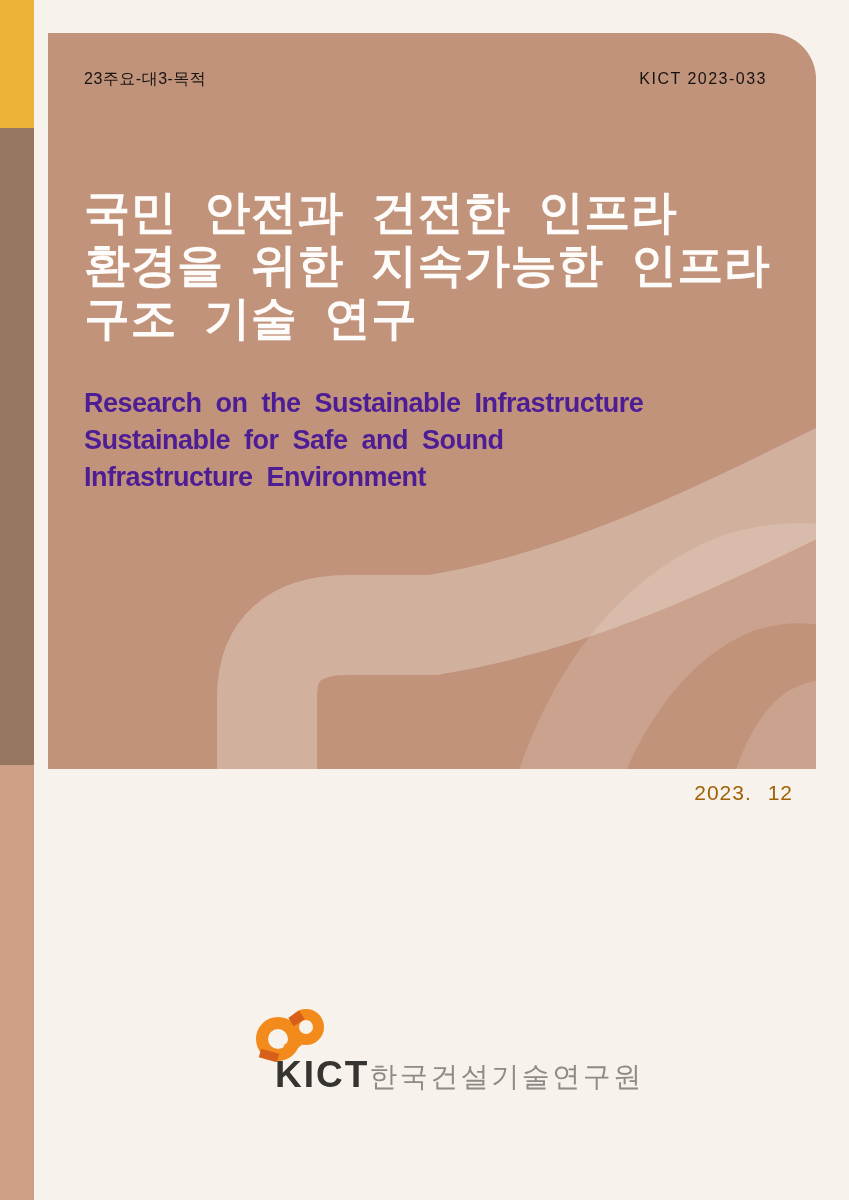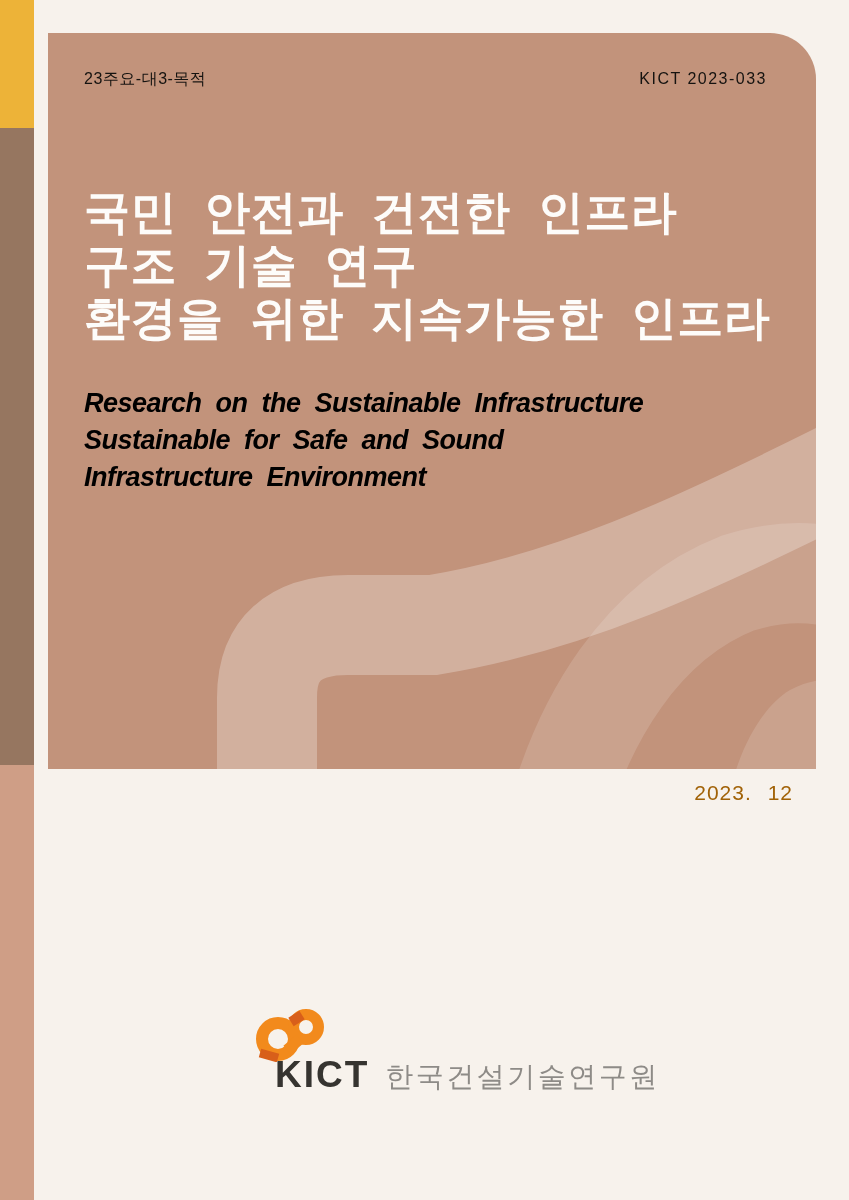--- a/index.html
+++ b/index.html
@@ -67,24 +67,23 @@
     color: #fdfcfa;
     letter-spacing: 0.5px;
     word-spacing: 14px;
   }
   .title-en {
     position: absolute;
     left: 36px; right: 60px; top: 352px;
     font-size: 27px;
     line-height: 37px;
     font-weight: bold;
-    color: #000000;
+    color: #4c1d95;
     letter-spacing: -0.5px;
     word-spacing: 7px;
-    font-style: italic;
   }
 
   .pub-date {
     position: absolute;
     right: 56px; top: 781px;
     font-size: 21px;
     color: #a16207;
     letter-spacing: 1px;
     word-spacing: 9px;
   }
@@ -107,21 +106,20 @@
     align-items: flex-end;
     white-space: nowrap;
   }
   .logo-acronym {
     font-size: 37px;
     font-weight: bold;
     color: #363430;
     letter-spacing: 2px;
   }
   .logo-org-name {
-    margin-left: 16px;
     font-size: 28px;
     color: #8e8b87;
     letter-spacing: 2.5px;
   }
 </style>
 </head>
 <body>
 
 <div class="page">
 
@@ -139,22 +137,22 @@
       <path d="M219 830 L219 665 Q219 592 300 592 L385 592 C520 570 640 515 800 435" fill="none" stroke="rgba(255,255,255,0.27)" stroke-width="100"></path>
     </svg>
 
     <div class="panel-header">
       <span class="doc-code">23주요-대3-목적</span>
       <span class="report-no">KICT 2023-033</span>
     </div>
 
     <h1 class="title-ko">
       <div>국민 안전과 건전한 인프라</div>
+      <div>환경을 위한 지속가능한 인프라</div>
       <div>구조 기술 연구</div>
-      <div>환경을 위한 지속가능한 인프라</div>
     </h1>
 
     <h2 class="title-en">
       <div>Research on the Sustainable Infrastructure</div>
       <div>Sustainable for Safe and Sound</div>
       <div>Infrastructure Environment</div>
     </h2>
 
   </div>
 

